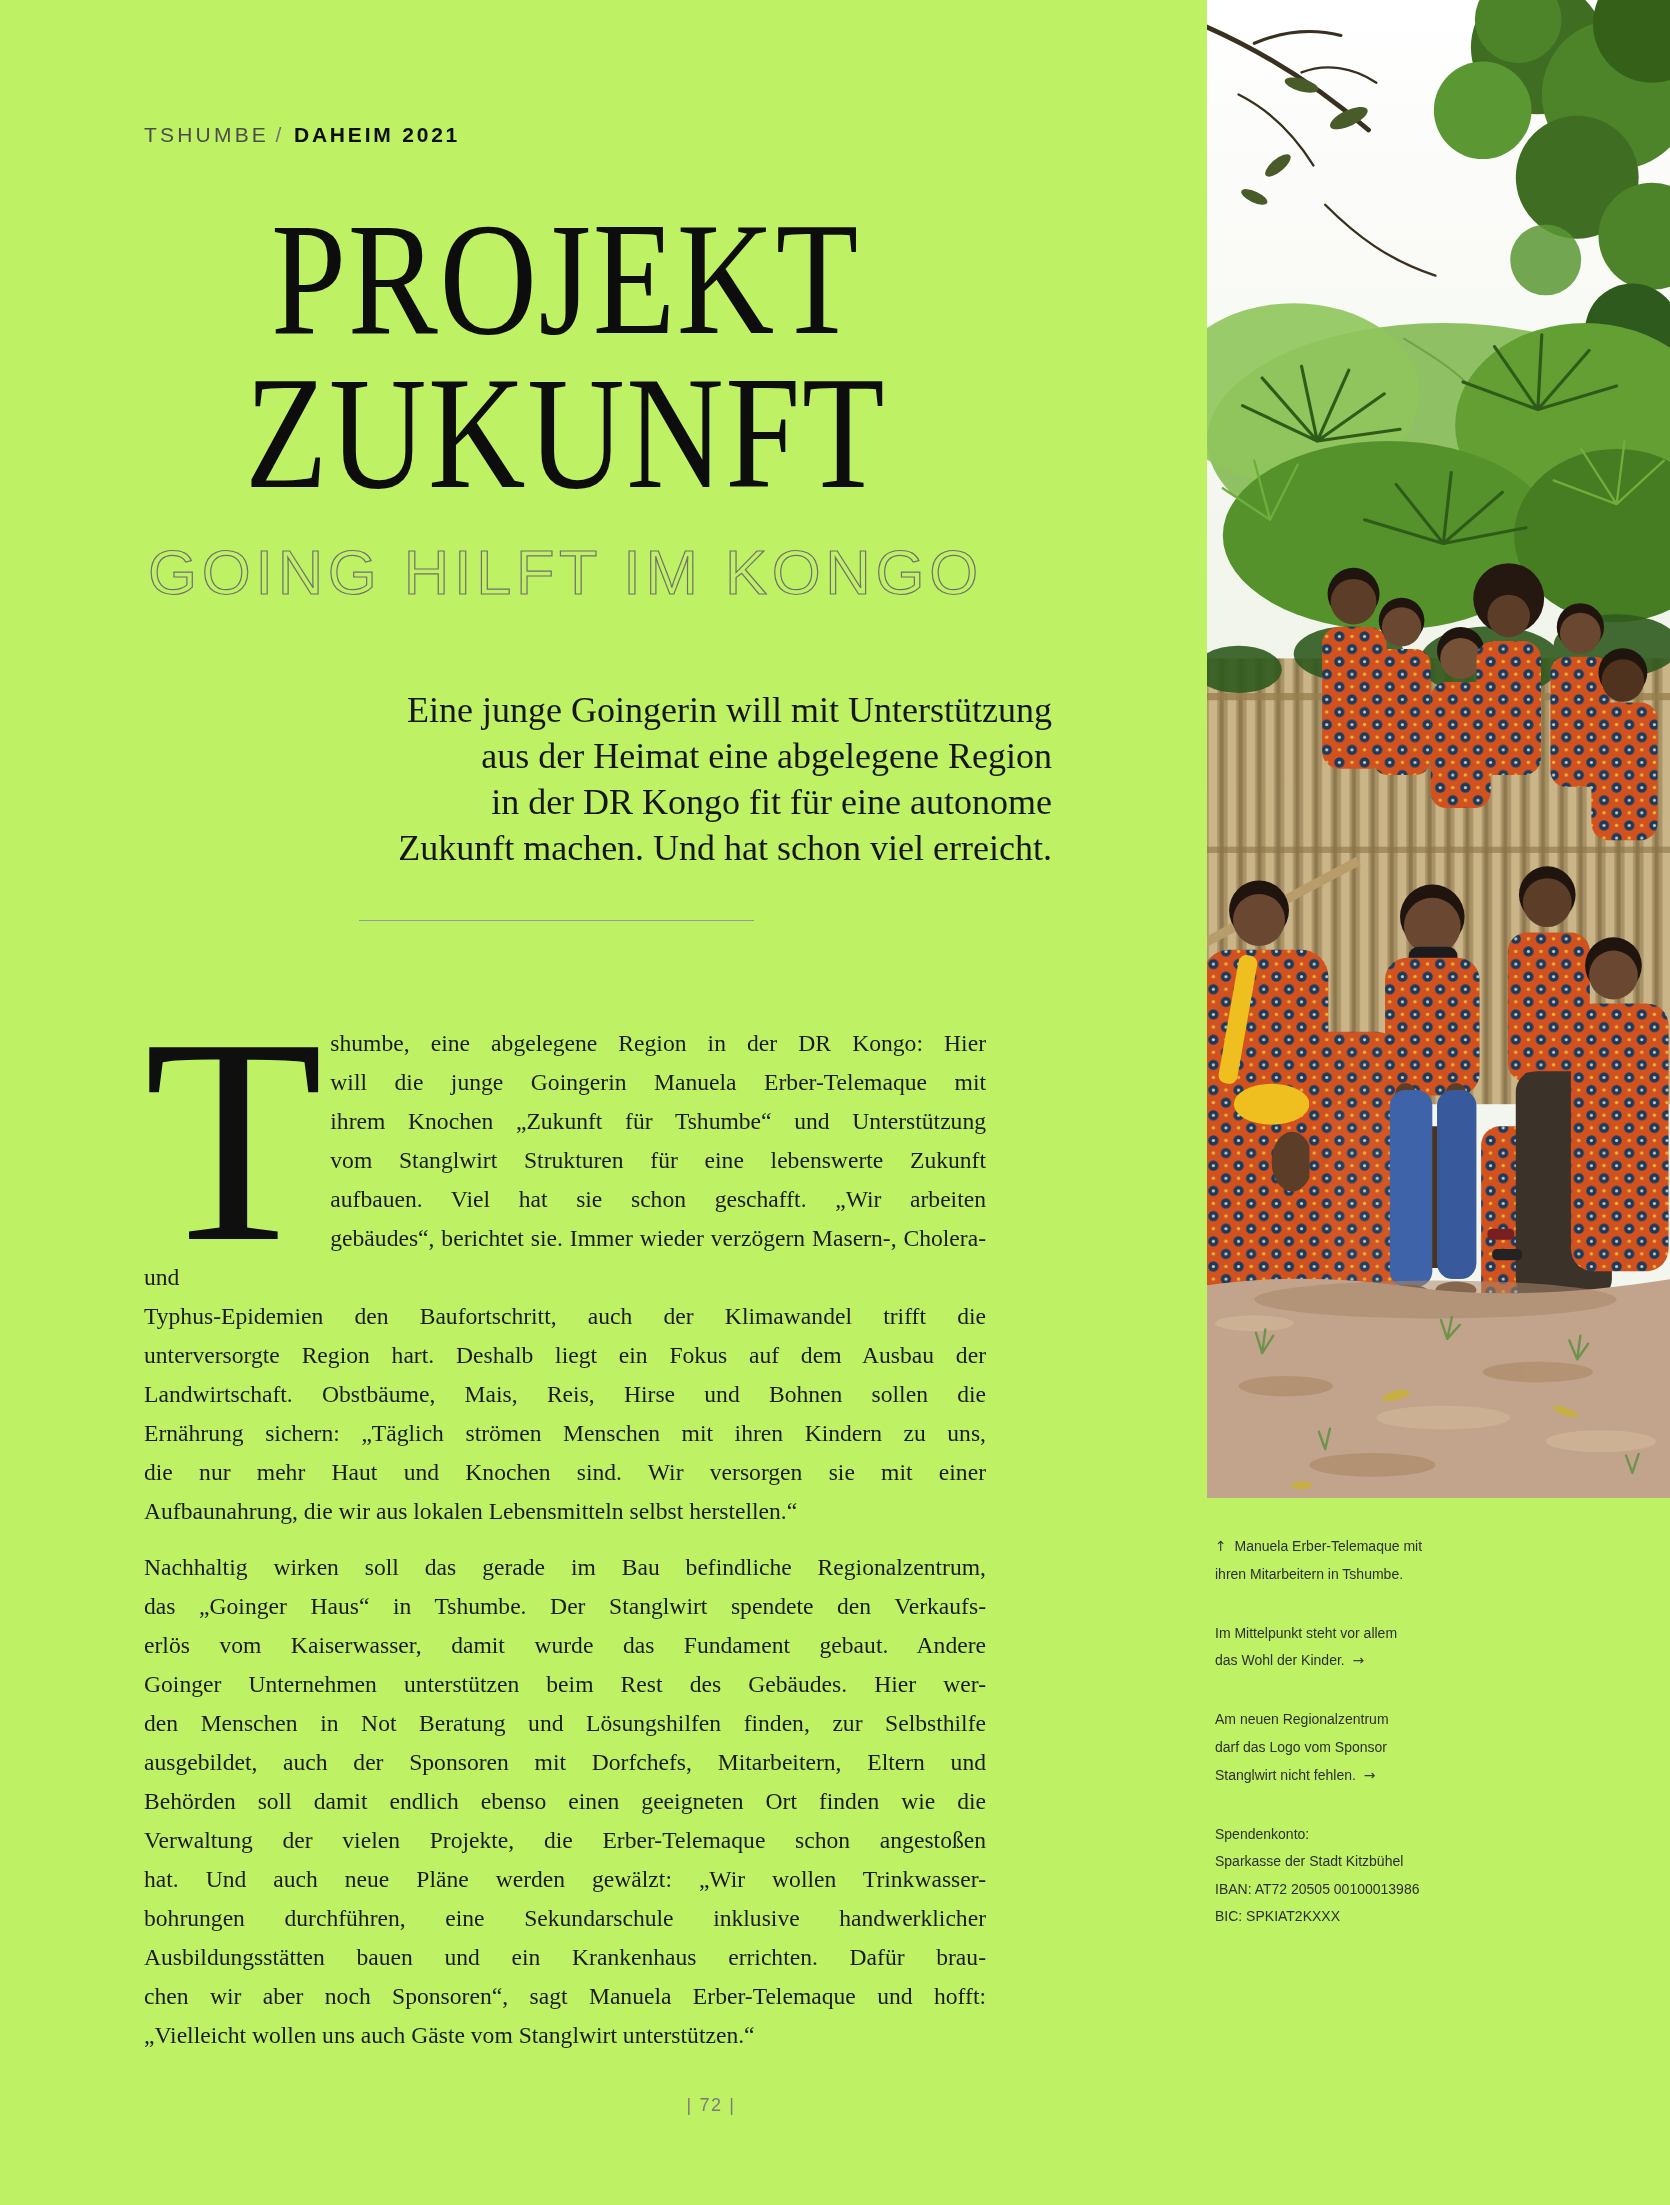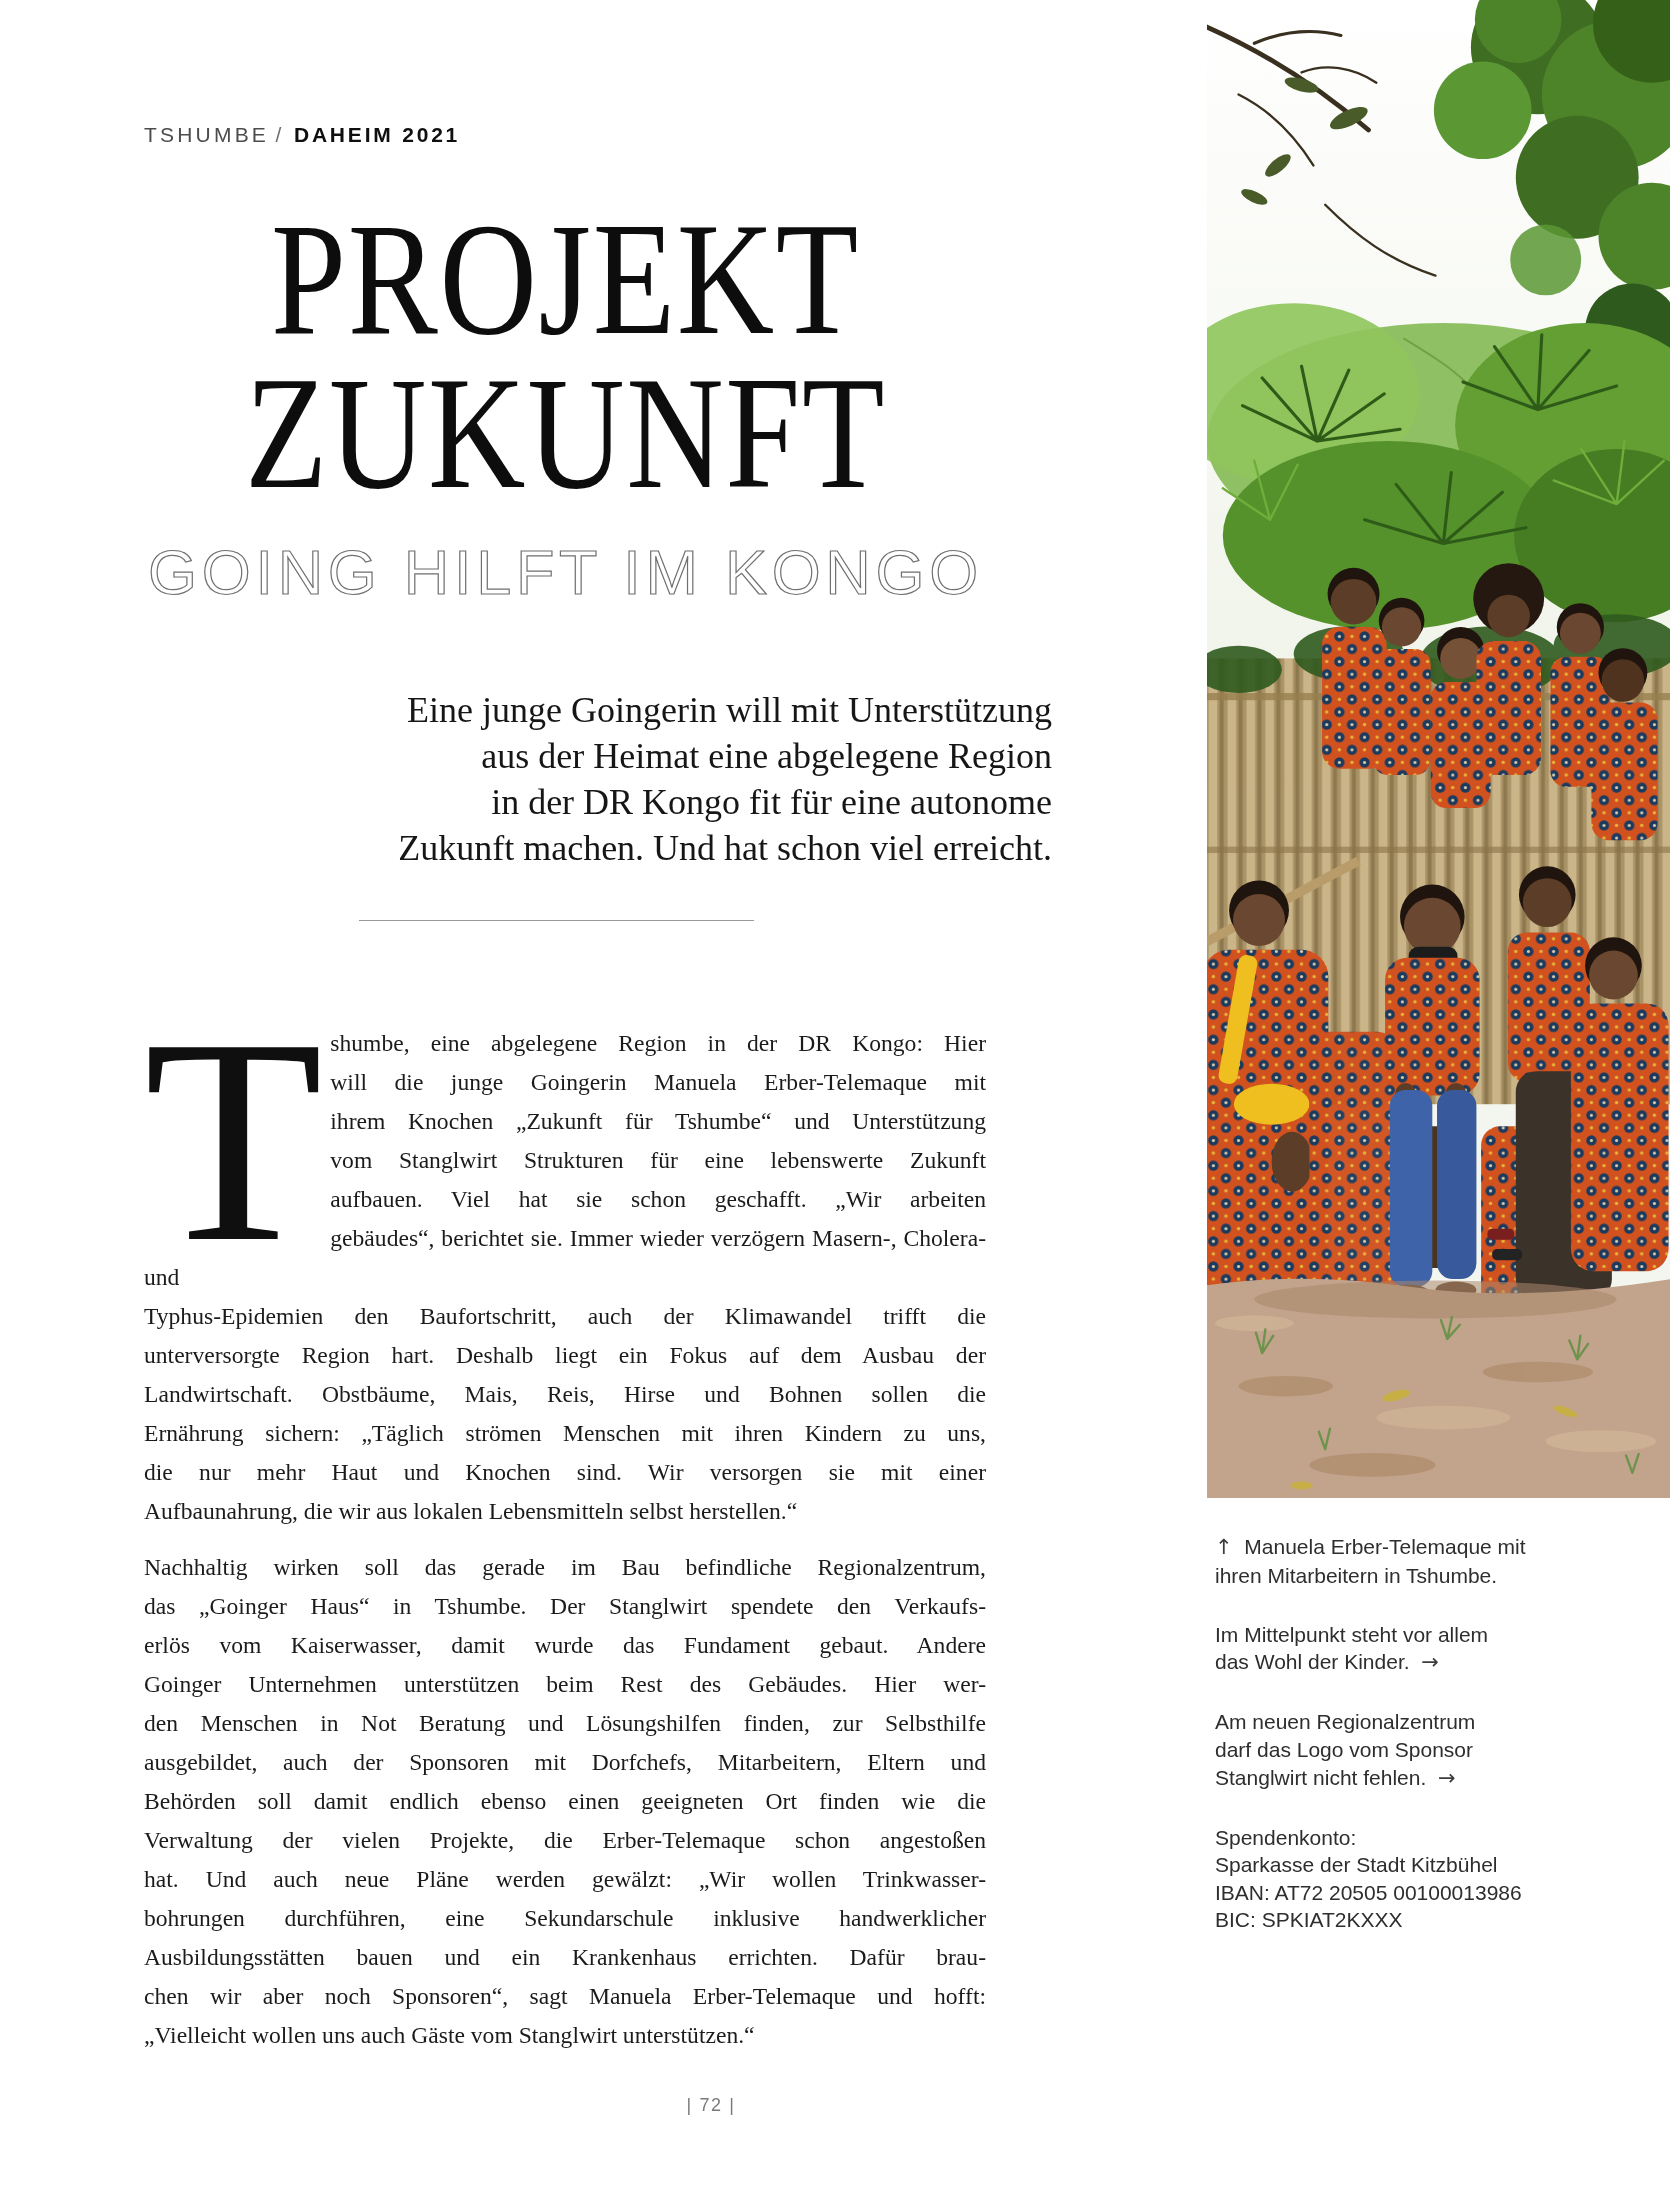--- a/index.html
+++ b/index.html
@@ -1,17 +1,17 @@
 <!DOCTYPE html>
 <html style="font-size:12.6px"><head>
 <meta charset="utf-8">
 <style>
   html,body{margin:0;padding:0;background:#e9e9e9;}
   .page{
-    position:relative;width:1670px;height:2205px;background:#ffffff;
+    position:relative;width:1670px;height:2205px;background:#bef264;
     overflow:hidden;font-family:"Liberation Serif","DejaVu Serif",serif;
   }
   
   .kicker{
     position:absolute;left:144px;top:123px;
     font-family:"Liberation Sans","DejaVu Sans",sans-serif;
     font-size:21px;color:#4c4c4c;letter-spacing:3.2px;white-space:nowrap;
   }
   .kicker .sep{color:#6f6f6f;font-weight:300;margin:0 9.5px 0 6.3px;}
   .kicker .issue{font-weight:700;color:#0f0f0f;letter-spacing:2.8px;}
@@ -52,21 +52,21 @@
   .paragraph .bline:last-child{text-align-last:left;}
   .p2{margin-top:16.5px;}
   
   .photo{position:absolute;left:1207px;top:0;width:464px;height:1498px;
          margin:0;overflow:hidden;background:#f3f5ef;}
   .photo svg{display:block;width:464px;height:1498px;}
   
   .captions{
     position:absolute;left:1215px;top:1533px;width:410px;
     font-family:"Liberation Sans","DejaVu Sans",sans-serif;
-    font-size:21px;line-height:27.6px;color:#2e2e2e;
+    font-size:14px;line-height:27.6px;color:#2e2e2e;
   }
   .cap-block{margin:0 0 31.5px 0;}
   .cap-line{text-align:left;}
   .arrow{color:#3c3c3c;font-family:"DejaVu Sans",sans-serif;}
   
   .pagenum{
     position:absolute;left:0;top:2095px;width:1422px;text-align:center;
     font-family:"Liberation Sans","DejaVu Sans",sans-serif;
     font-size:18px;color:#7a7a7a;letter-spacing:1.6px;
   }

